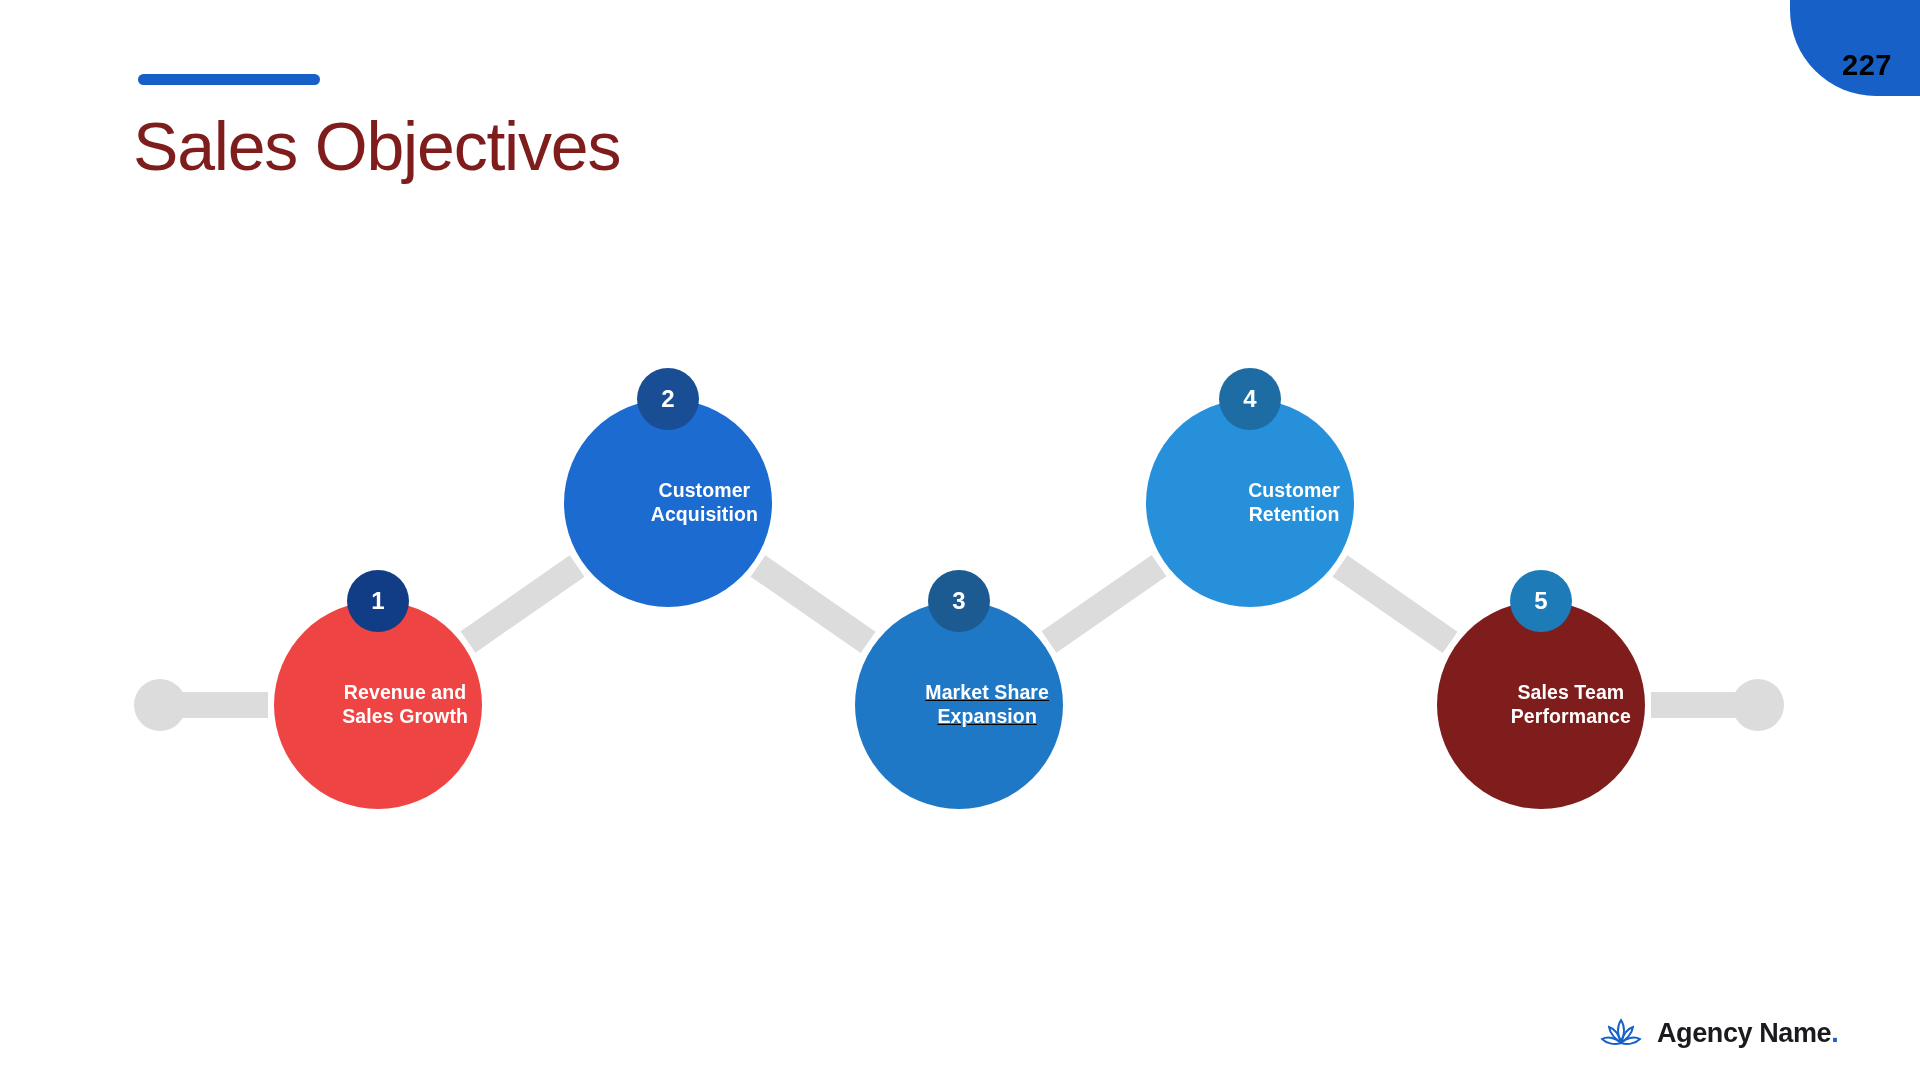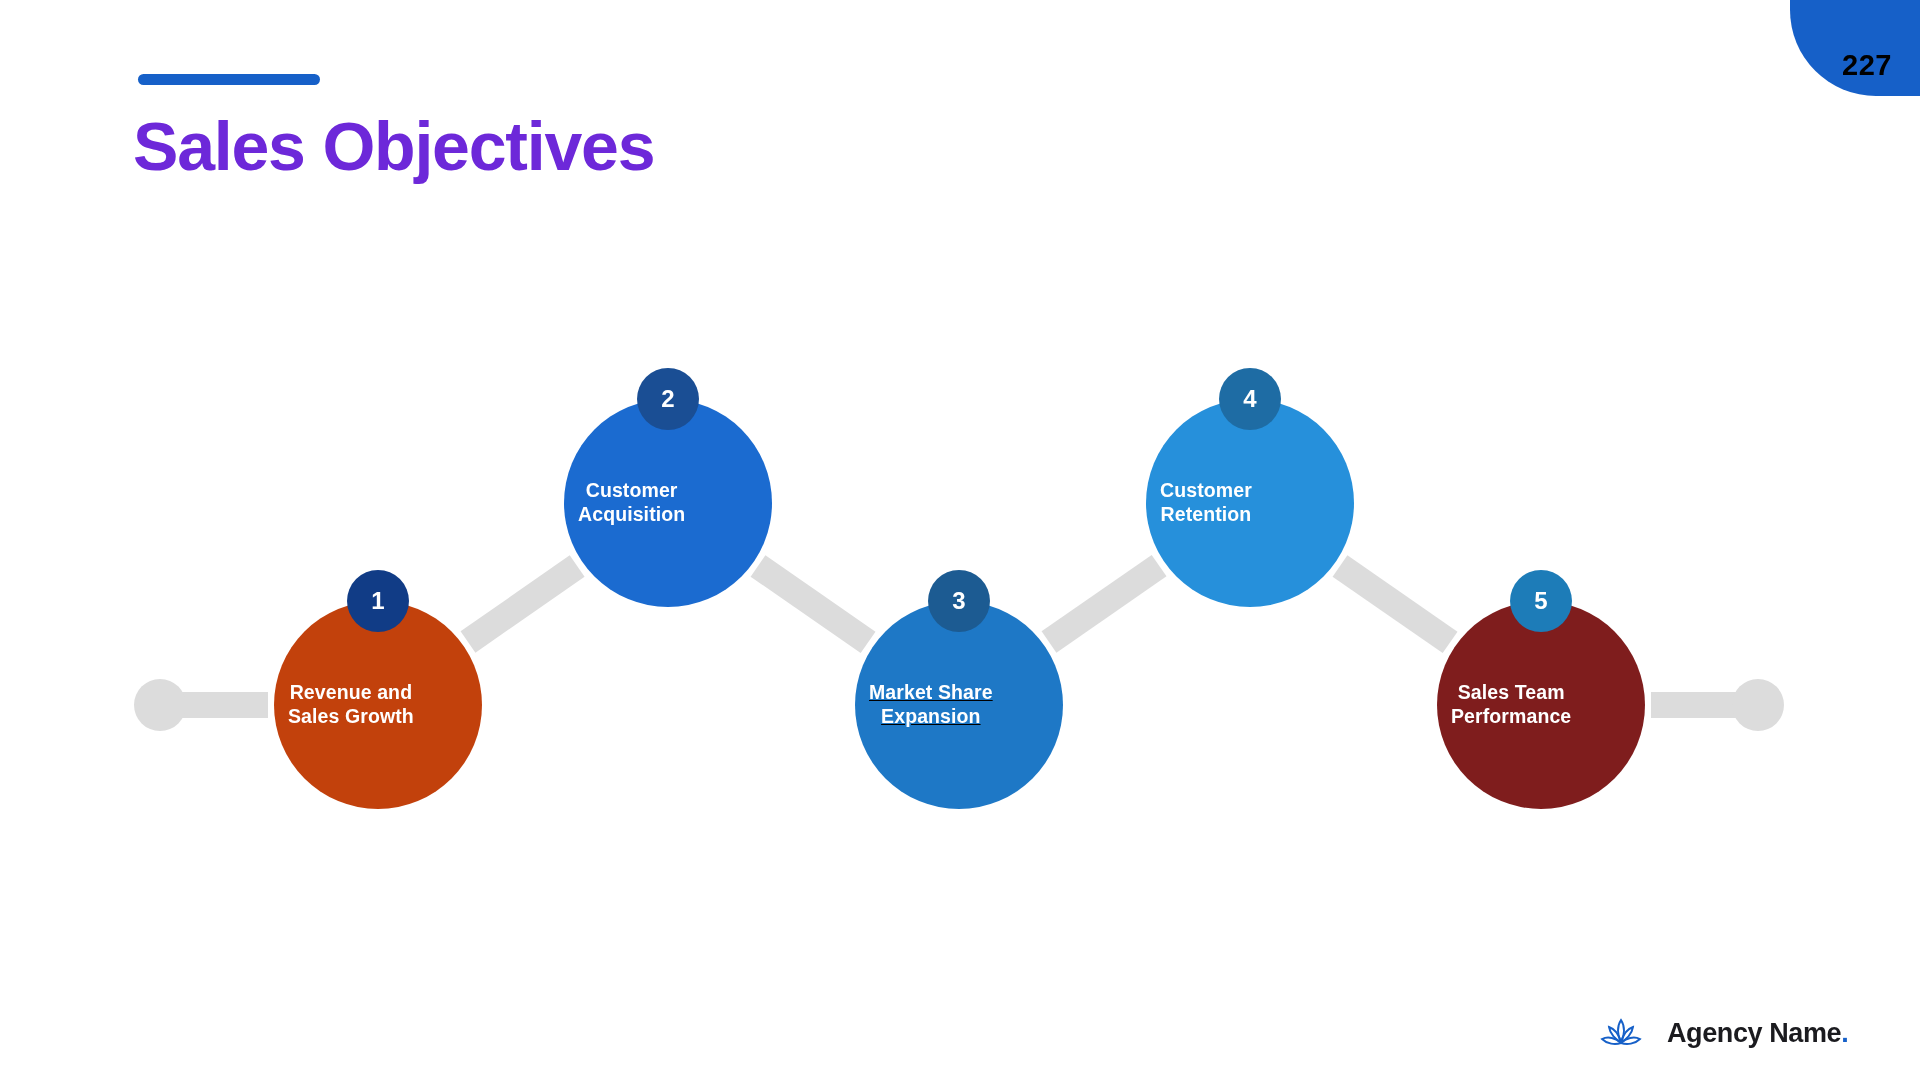--- a/index.html
+++ b/index.html
@@ -29,21 +29,21 @@
   }
 
   
   .accent-bar{
     position:absolute;left:138px;top:74px;
     width:182px;height:11px;
     background:#1660C8;border-radius:6px;
   }
   .slide-title{
     position:absolute;left:133px;top:112px;
-    font-size:68px;font-weight:bold;color:#6d28d9;
+    font-size:68px;font-weight:normal;color:#7f1d1d;
     letter-spacing:-1.2px;line-height:1;
     white-space:nowrap;
     text-align:right;
   }
 
   
   .diagram{position:absolute;left:0;top:0;width:1920px;height:1080px;}
 
   .connector{
     position:absolute;
@@ -53,40 +53,40 @@
   .endcap-dot{
     position:absolute;
     width:52px;height:52px;border-radius:50%;
     background:#DCDCDC;
   }
 
   .node{position:absolute;}
   .node-circle{
     position:absolute;
     width:208px;height:208px;border-radius:50%;
-    display:flex;align-items:center;justify-content:flex-start;
+    display:flex;align-items:center;justify-content:flex-end;
     text-align:center;
   }
   .node-label{
     color:#ffffff;font-size:19.5px;font-weight:bold;
     line-height:1.23;letter-spacing:.1px;
     padding:0 14px;white-space:pre-line;
   }
   .node-badge{
     position:absolute;
     width:62px;height:62px;border-radius:50%;
     display:flex;align-items:center;justify-content:center;
     color:#ffffff;font-size:24px;font-weight:bold;
     z-index:3;
   }
 
   
   .footer-logo{
     position:absolute;left:1598px;top:1016px;
-    display:flex;align-items:center;gap:23px;
+    display:flex;align-items:center;gap:13px;
   }
   .logo-mark{width:46px;height:34px;display:block;}
   .logo-text{
     font-size:27px;font-weight:bold;color:#1B1B1F;letter-spacing:-.4px;
     white-space:nowrap;
   }
   .logo-dot{color:#1660C8;}
 </style>
 </head>
 <body>
@@ -103,21 +103,21 @@
   <div class="diagram" id="diagram">
       <div class="connector" style="left: 468.261px; top: 629.128px; width: 133.418px; height: 26px; transform: rotate(-34.8592deg);"></div>
       <div class="connector" style="left: 758.363px; top: 552.726px; width: 134.239px; height: 26px; transform: rotate(34.7668deg);"></div>
       <div class="connector" style="left: 1049.36px; top: 629.274px; width: 134.239px; height: 26px; transform: rotate(-34.7668deg);"></div>
       <div class="connector" style="left: 1340.36px; top: 552.726px; width: 134.239px; height: 26px; transform: rotate(34.7668deg);"></div>
       <div class="connector" style="left: 160px; top: 692px; width: 108px; height: 26px; transform: rotate(0deg);"></div>
       <div class="endcap-dot" style="left: 134px; top: 679px;"></div>
       <div class="connector" style="left: 1758px; top: 692px; width: 107px; height: 26px; transform: rotate(180deg);"></div>
       <div class="endcap-dot" style="left: 1732px; top: 679px;"></div>
       <div class="node">
-        <div class="node-circle" style="left: 274px; top: 601px; background: #c2410c;">
+        <div class="node-circle" style="left: 274px; top: 601px; background: #ef4444;">
           <div class="node-label">Revenue and
 Sales Growth</div>
         </div>
         <div class="node-badge" style="left: 347px; top: 570px; background: rgb(17, 60, 134);">
           <span>1</span>
         </div>
       </div>
       <div class="node">
         <div class="node-circle" style="left: 564px; top: 399px; background: rgb(27, 107, 208);">
           <div class="node-label">Customer

